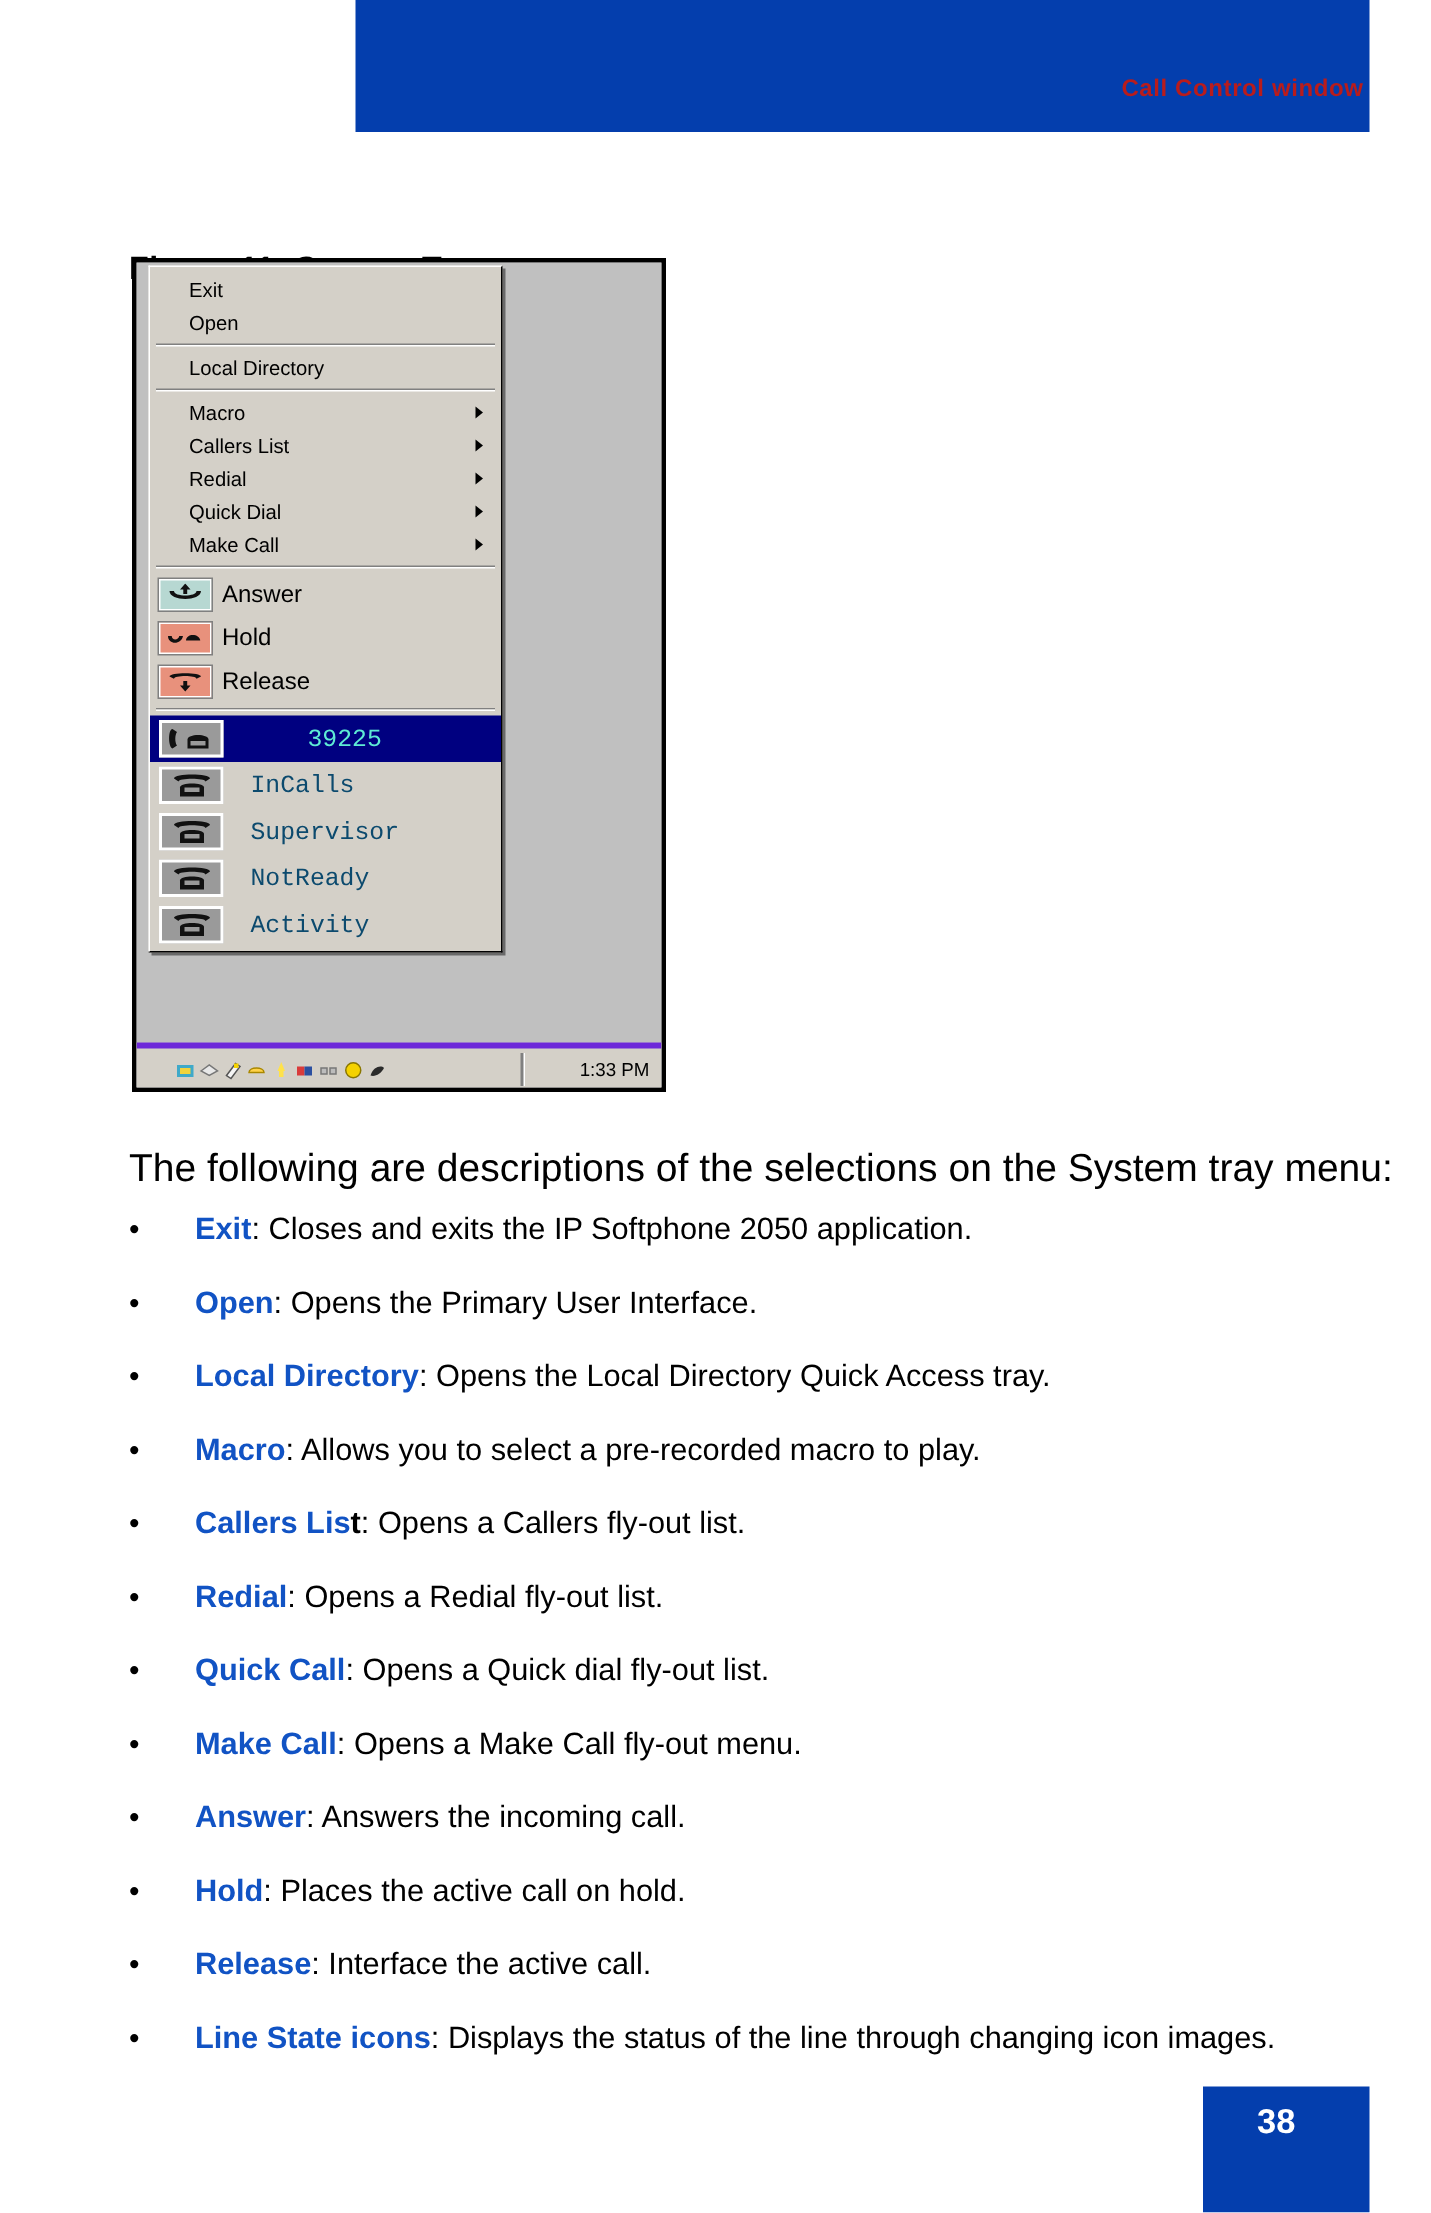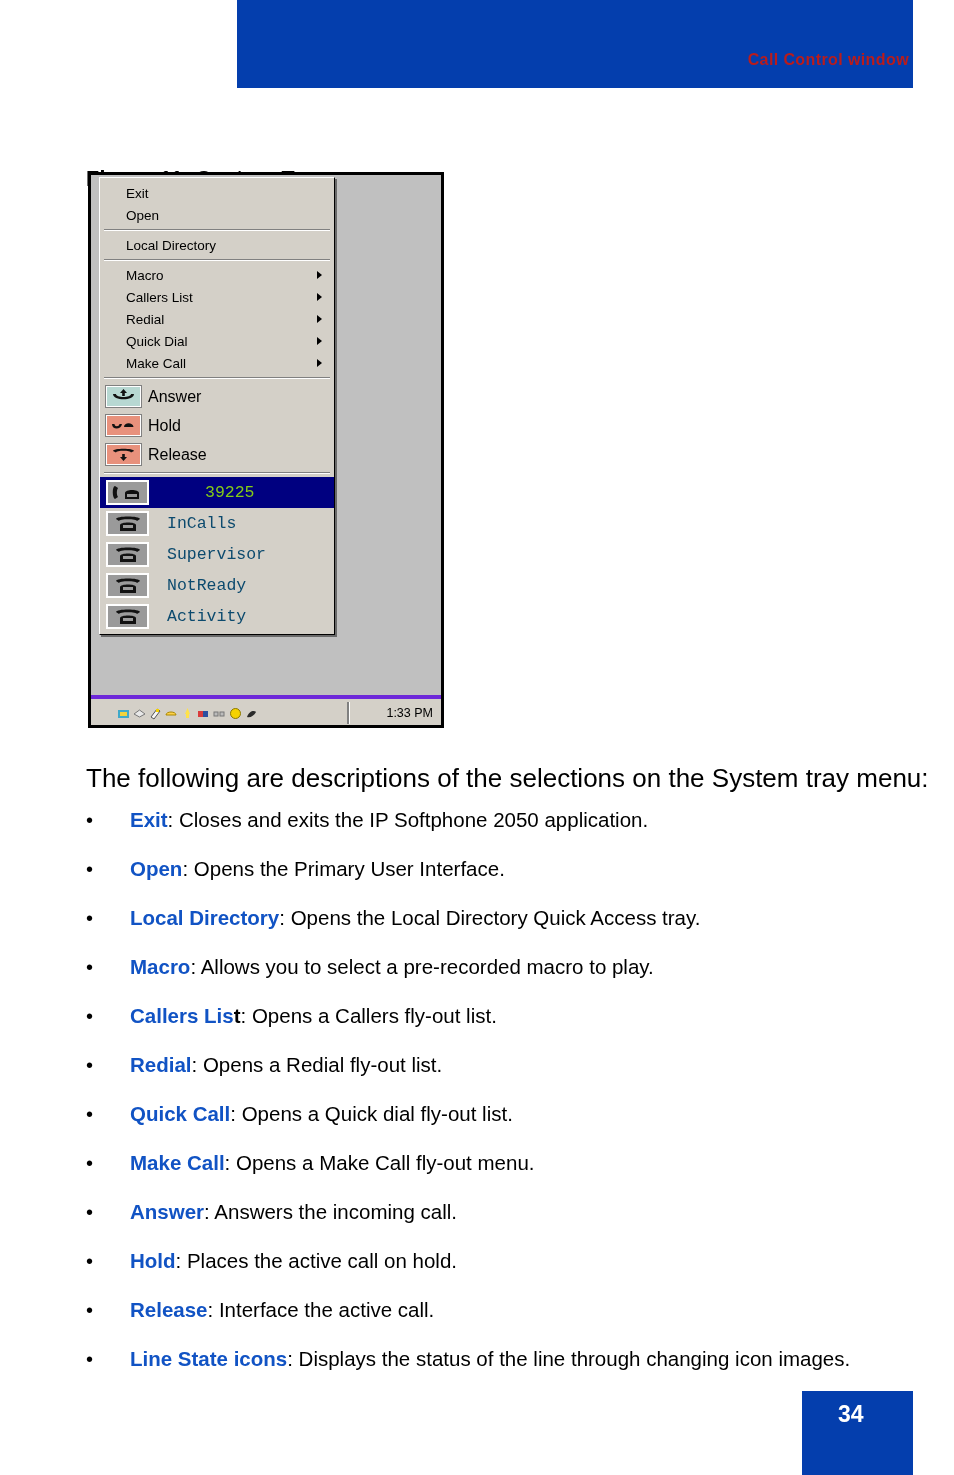--- a/index.html
+++ b/index.html
@@ -198,21 +198,21 @@
   .line-row.selected .line-icon {
     background: #9a9a9a;
   }
   .line-label {
     font-family: "Liberation Mono", monospace;
     font-size: 16.5px;
     color: #0c4a6e;
     letter-spacing: 0px;
   }
   .line-row.selected .line-label {
-    color: #84cc16;
+    color: #5eead4;
     margin-left: 38px;
   }
 
   
   .intro {
     position: absolute;
     left: 86px;
     top: 763px;
     font-size: 26px;
     color: #000000;
@@ -508,13 +508,13 @@
   </div>
 
   <div class="bullet">
     <span class="dot">•</span>
     <span class="txt"><span class="term">Line State icons</span><span class="term-tail"></span><span>: Displays the status of the line through changing icon images.</span></span>
   </div>
 
 </div>
 
 <div class="footer-band"></div>
-<div class="footer-page">34</div>
+<div class="footer-page">38</div>
 
 </body></html>

